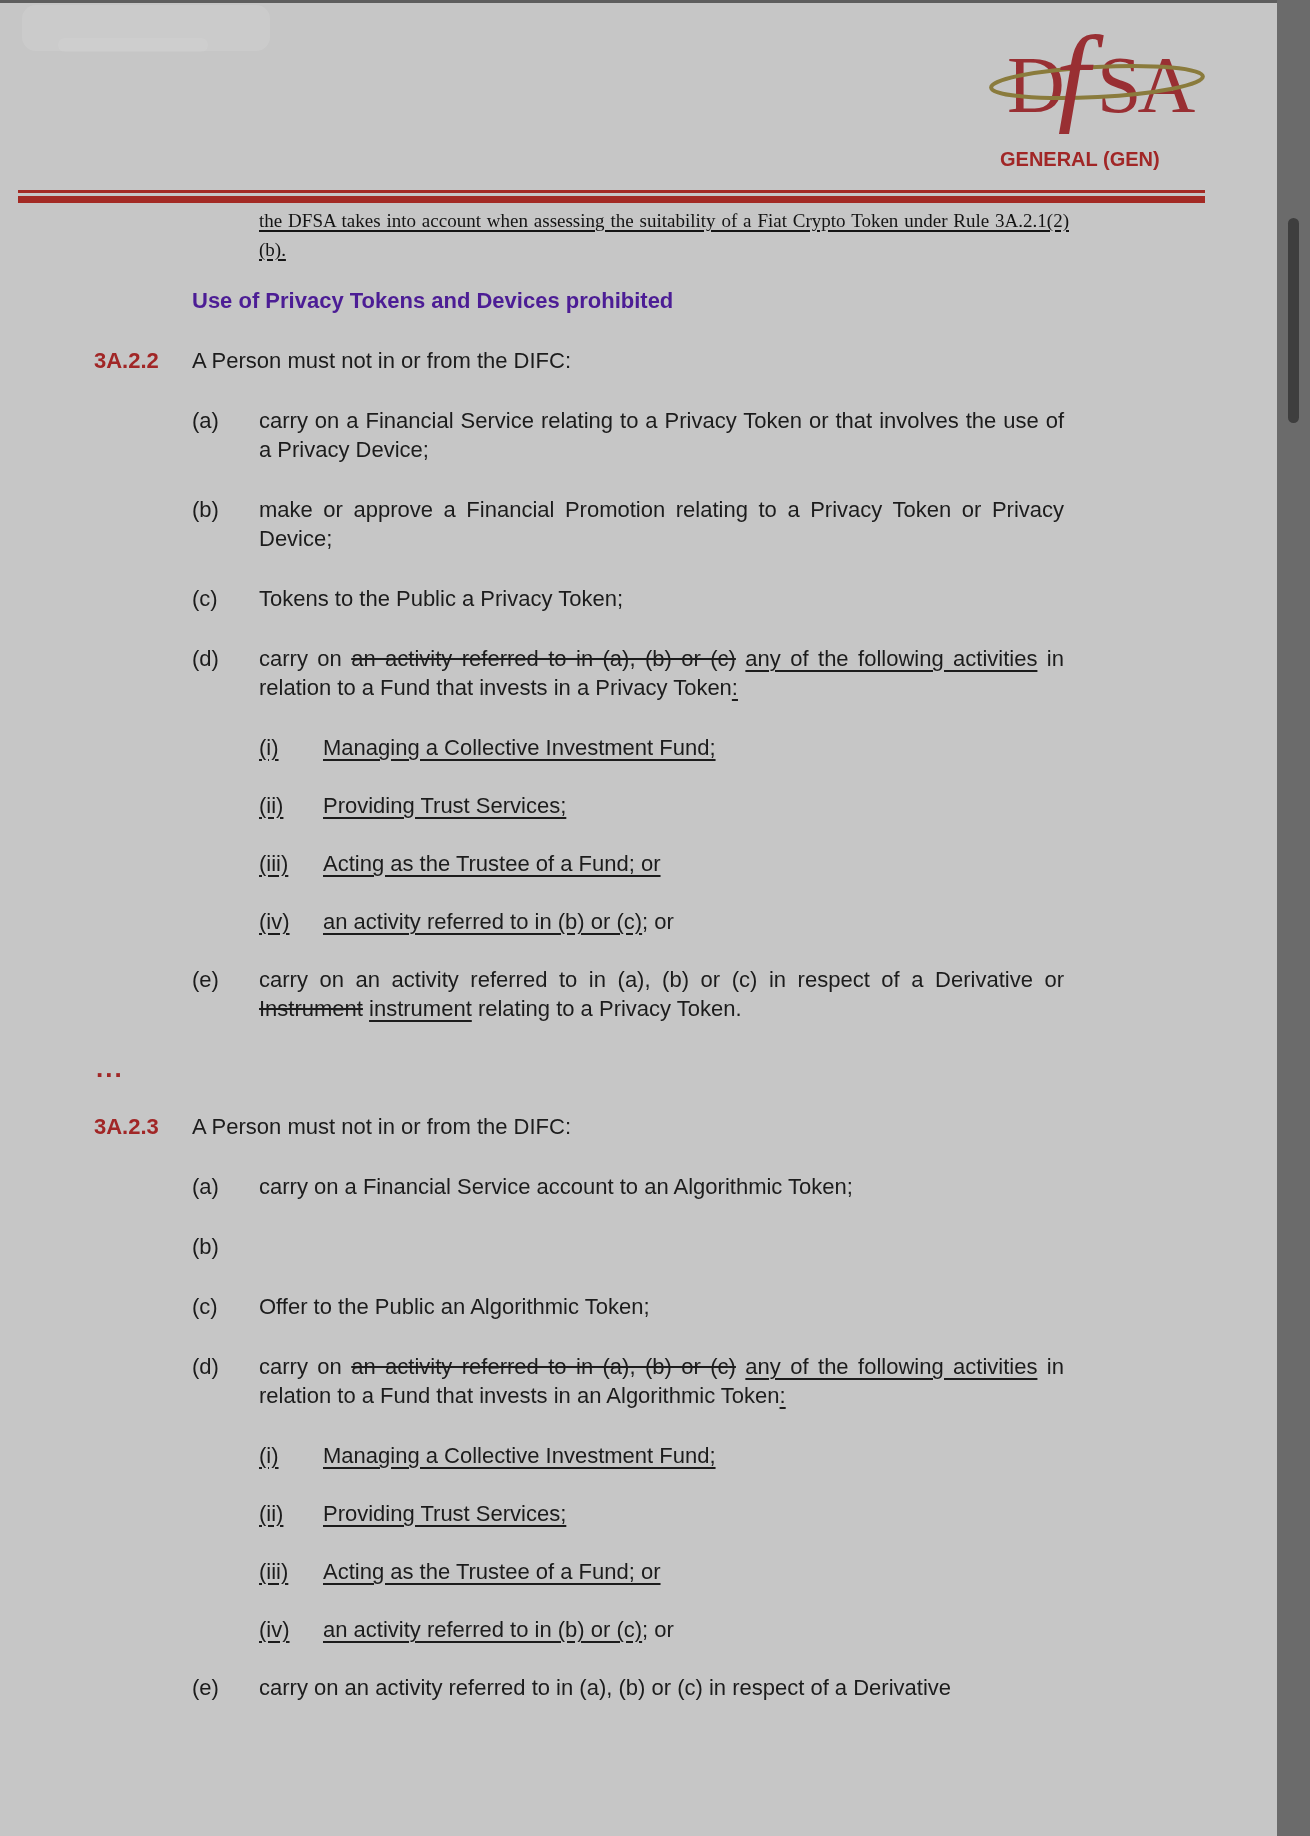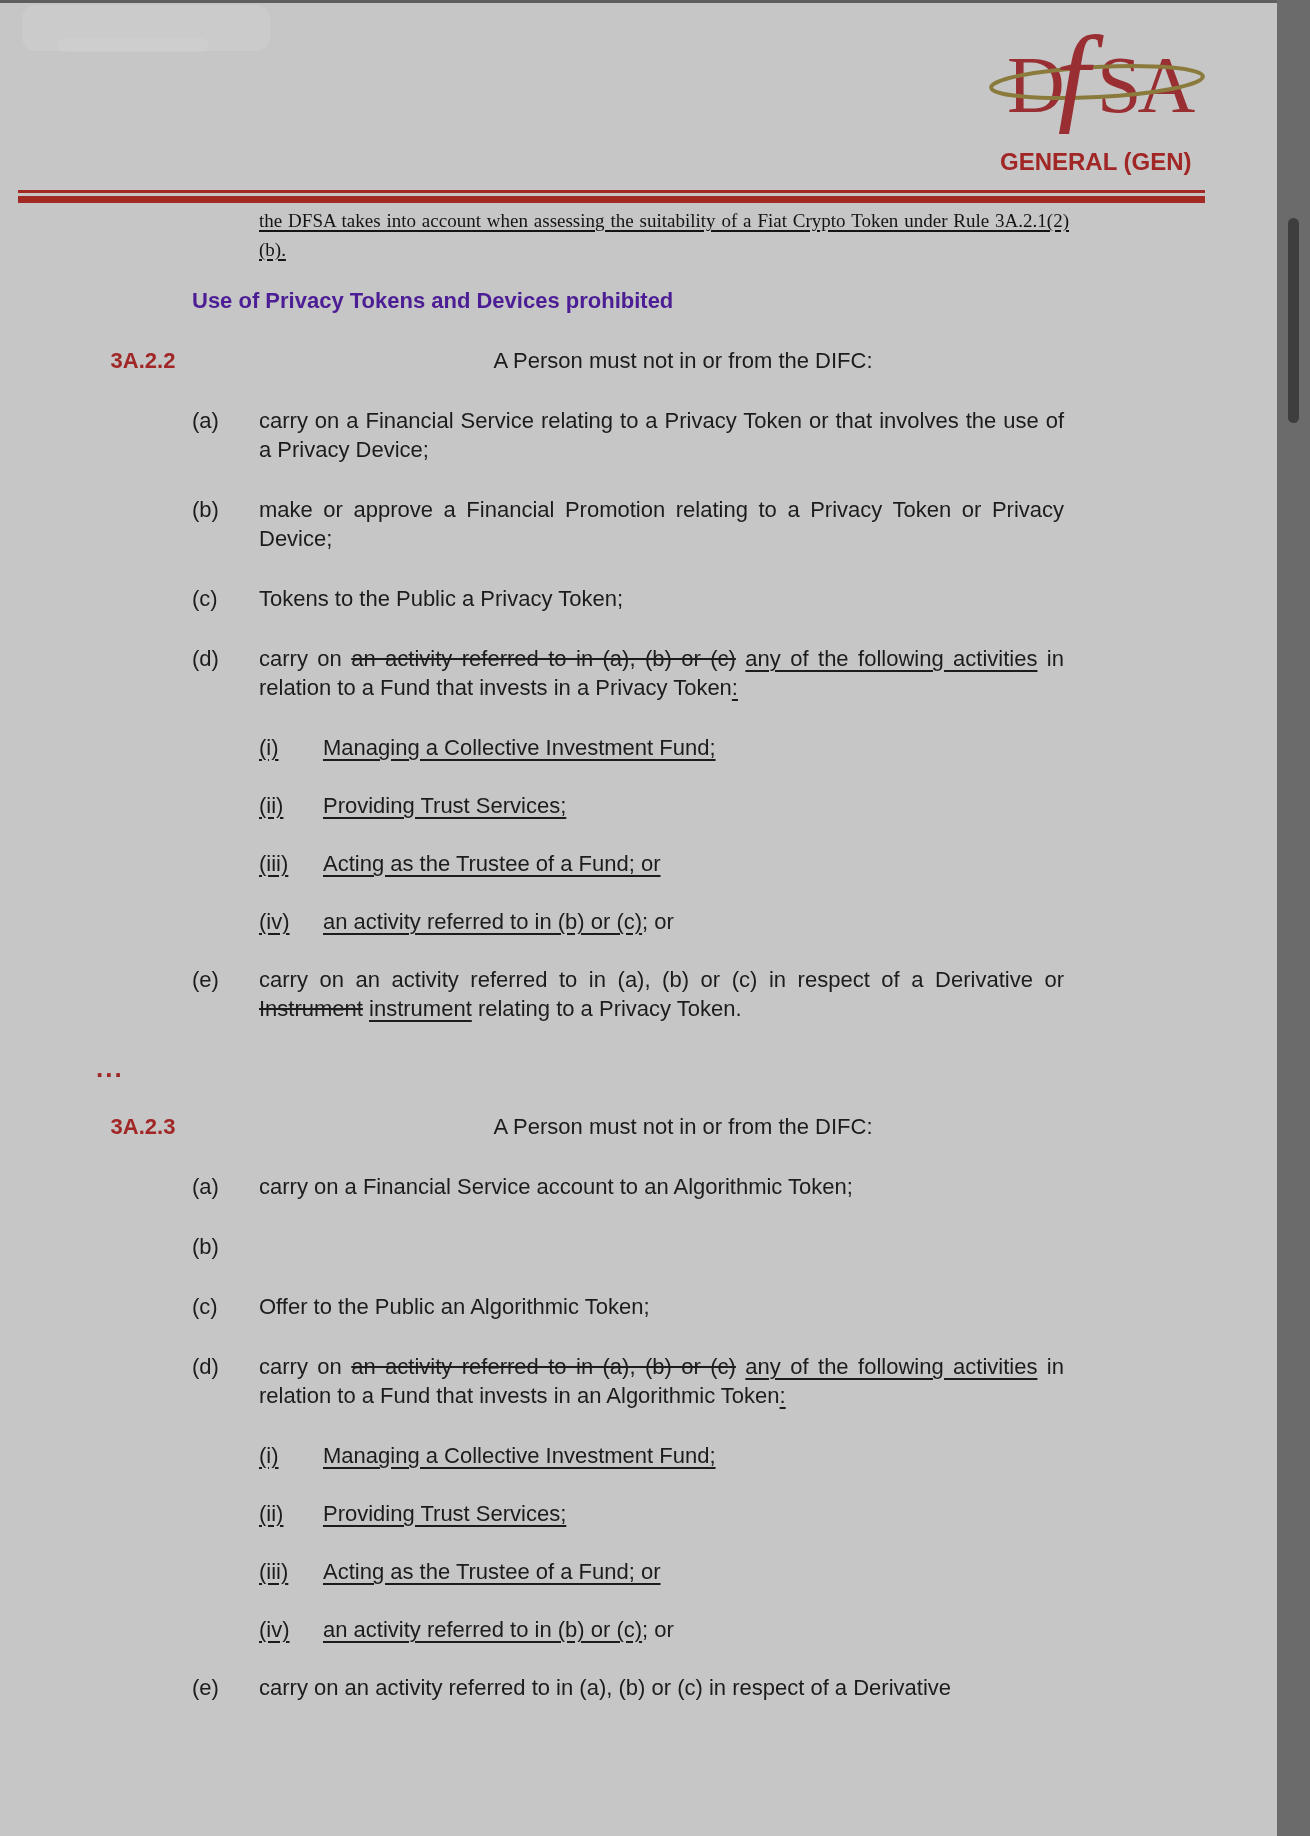--- a/index.html
+++ b/index.html
@@ -15,37 +15,37 @@
   .topbar{position:absolute;left:0;top:0;width:100%;height:3px;background:#5E5E5E;}
   .gutter{position:absolute;left:1277px;top:0;width:33px;height:100%;background:#6B6B6B;}
   .thumb{position:absolute;left:1288px;top:218px;width:11px;height:205px;border-radius:6px;background:#3E3E3E;}
   .ghost-tab{position:absolute;left:22px;top:5px;width:248px;height:46px;border-radius:14px;background:rgba(255,255,255,0.10);}
   .ghost-tab2{position:absolute;left:58px;top:38px;width:150px;height:14px;border-radius:7px;background:rgba(255,255,255,0.07);}
 
   
   .logo-wrap{position:absolute;left:985px;top:26px;width:225px;height:108px;}
   .module-title{
     position:absolute;left:1000px;top:148px;width:200px;
-    font-size:24px;font-weight:700;color:#A12626;white-space:nowrap;
+    font-size:20px;font-weight:700;color:#A12626;white-space:nowrap;
   }
   .double-rule{
     position:absolute;left:18px;top:190px;width:1187px;height:13px;
     background:linear-gradient(180deg,#A32A24 0 3px,#C6C6C6 3px 6px,#A32A24 6px 13px);
   }
 
   
   .doc{position:absolute;left:94px;top:206px;width:1080px;font-size:22px;line-height:29px;}
   .intro{
     margin:0 0 22px 165px;width:810px;
     font-family:"Liberation Serif",serif;font-size:19px;line-height:29px;
     text-align:justify;color:#141414;
   }
   .intro .seg-u{text-decoration:underline;text-decoration-thickness:1.5px;text-underline-offset:3px;}
   .heading{margin:0 0 31px 98px;font-weight:700;color:#4c1d95;}
-  .rule-row{display:flex;margin:0 0 31px 0;text-align:center;}
+  .rule-row{display:flex;margin:0 0 31px 0;}
   .rule-num{width:98px;flex:0 0 98px;font-weight:700;color:#A12626;}
   .lead{flex:1;}
   .item-row{display:flex;margin:0 0 31px 98px;}
   .item-label{width:67px;flex:0 0 67px;}
   .item-text{width:805px;flex:0 0 805px;text-align:justify;}
   .sub-row{display:flex;margin:0 0 29px 165px;}
   .sub-label{width:64px;flex:0 0 64px;}
   .sub-text{flex:1;}
   .dots{margin:14px 0 29px 2px;font-weight:700;font-size:26px;letter-spacing:2px;color:#A12626;line-height:29px;}
 

